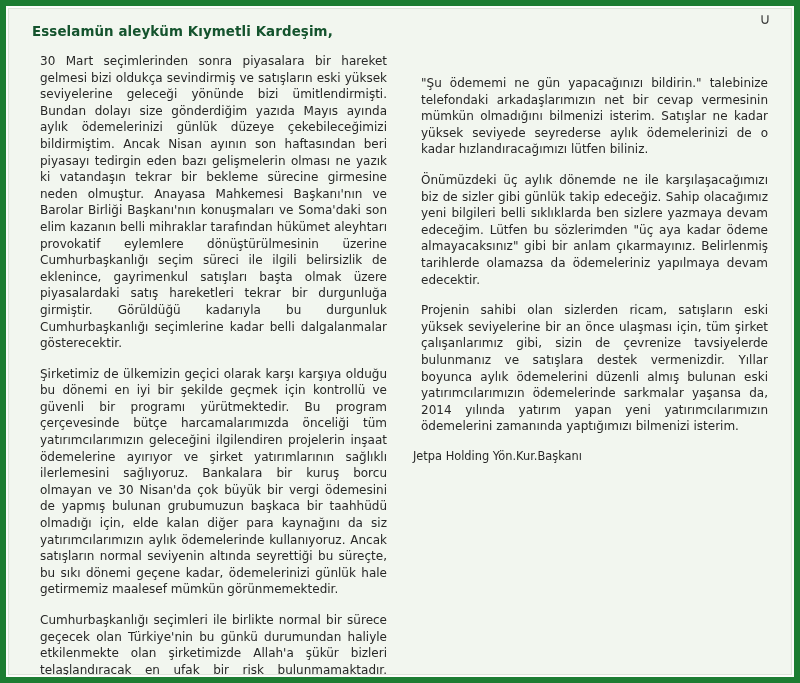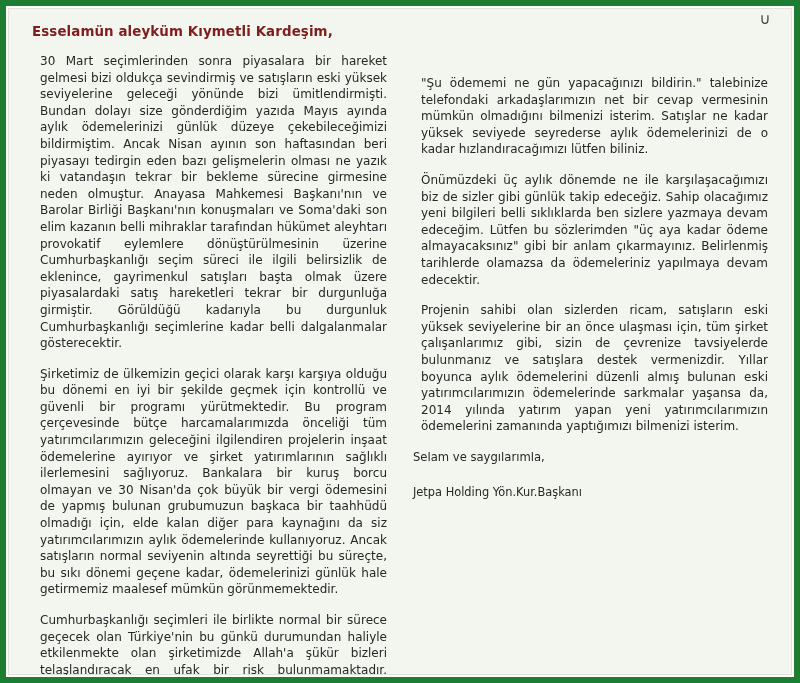--- a/index.html
+++ b/index.html
@@ -54,21 +54,21 @@
     position: absolute;
     left: 24px;
     top: 16px;
     right: 14px;
     bottom: 8px;
   }
 
   .letter-heading {
     font-size: 13.4px;
     font-weight: bold;
-    color: #7f1d1d;
+    color: #14532d;
     letter-spacing: .1px;
     margin: 0 0 14px 0;
     width: 360px;
   }
 
   .columns {
     position: relative;
     display: flex;
     gap: 26px;
     align-items: flex-start;
@@ -134,21 +134,20 @@
           <p class="para">Cumhurbaşkanlığı seçimleri ile birlikte normal bir sürece geçecek olan Türkiye'nin bu günkü durumundan haliyle etkilenmekte olan şirketimizde Allah'a şükür bizleri telaşlandıracak en ufak bir risk bulunmamaktadır. şirketimizin bankalara veya üçüncü şahıslara hiçbir borcu olmamakla birlikte önemli varlıkları ve satılabilecek ciddi miktarlarda gayrimenkul stoğu olduğunu bilmenizi isterim. Satışların istenilen seviyede seyretmemesinden dolayı önümüzdeki bu üç aylık dönemde nakit akışını sıkı bir politika ile yönetmemiz gerektiğini bilgilerinize arz ederken, ülkenin içinde bulunduğu şartları gören sizlerin de bu güne kadar durumu anlayışla karşılamanızdan dolayı sizlere çok teşekkür ederim.</p>
 
         </div>
 
         <div class="col col-right">
           <div class="spacer-top-right"></div>
           <p class="para">"Şu ödememi ne gün yapacağınızı bildirin." talebinize telefondaki arkadaşlarımızın net bir cevap vermesinin mümkün olmadığını bilmenizi isterim. Satışlar ne kadar yüksek seviyede seyrederse aylık ödemelerinizi de o kadar hızlandıracağımızı lütfen biliniz.</p>
           <p class="para">Önümüzdeki üç aylık dönemde ne ile karşılaşacağımızı biz de sizler gibi günlük takip edeceğiz. Sahip olacağımız yeni bilgileri belli sıklıklarda ben sizlere yazmaya devam edeceğim. Lütfen bu sözlerimden "üç aya kadar ödeme almayacaksınız" gibi bir anlam çıkarmayınız. Belirlenmiş tarihlerde olamazsa da ödemeleriniz yapılmaya devam edecektir.</p>
           <p class="para">Projenin sahibi olan sizlerden ricam, satışların eski yüksek seviyelerine bir an önce ulaşması için, tüm şirket çalışanlarımız gibi, sizin de çevrenize tavsiyelerde bulunmanız ve satışlara destek vermenizdir. Yıllar boyunca aylık ödemelerini düzenli almış bulunan eski yatırımcılarımızın ödemelerinde sarkmalar yaşansa da, 2014 yılında yatırım yapan yeni yatırımcılarımızın ödemelerini zamanında yaptığımızı bilmenizi isterim.</p>
 
-          <p class="sig-closing">Selam ve saygılarımla,</p>
 
           <div>
             <p class="sig-title">Jetpa Holding Yön.Kur.Başkanı</p>
 
           </div>
         </div>
 
       </div>
     </div>
   </div>

